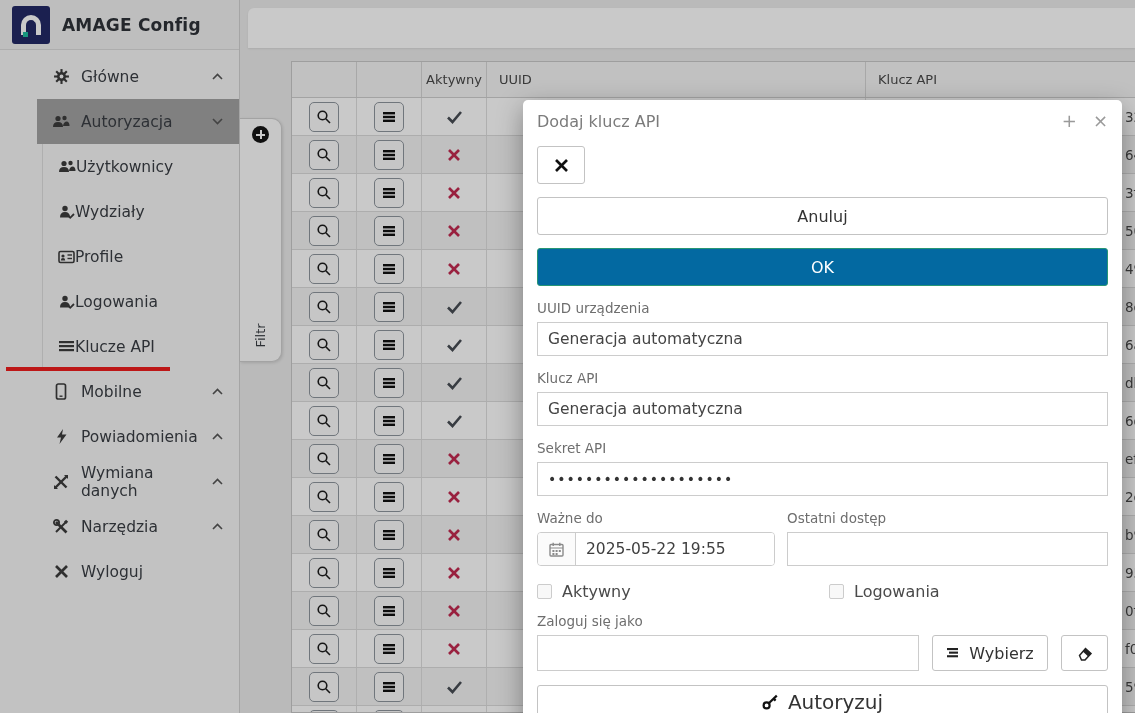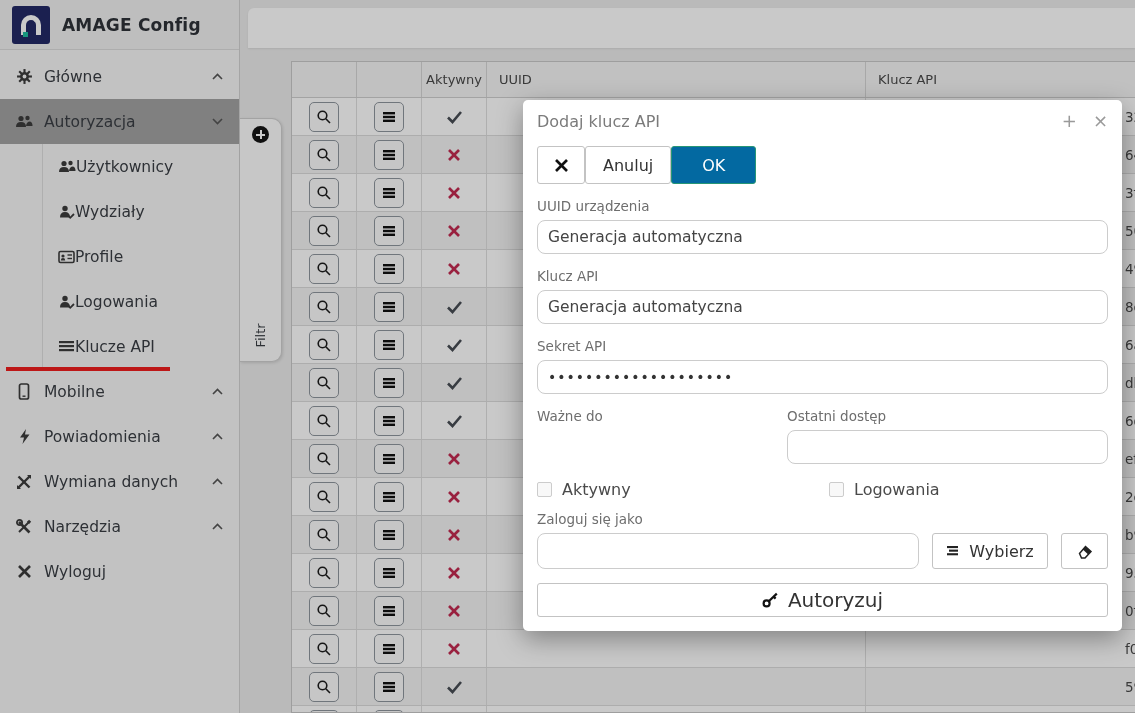--- a/index.html
+++ b/index.html
@@ -8,21 +8,21 @@
 
   
   .sidebar { position:absolute; left:0; top:0; width:240px; height:713px; background:#f7f7f7; border-right:1px solid #d2d2d2; z-index:1; }
   .sidebar-header { height:50px; display:flex; align-items:center; padding:8px 12px; background:#f2f2f2; border-bottom:1px solid #dcdcdc; }
   .logo { width:38px; height:38px; background:#232966; border-radius:3px; position:relative; flex:0 0 auto; }
   .logo .arch { position:absolute; left:9px; top:9px; width:20px; height:20px; border:5px solid #fff; border-bottom:none; border-radius:10px 10px 0 0; }
   .logo .dot { position:absolute; left:11px; bottom:7px; width:5px; height:5px; background:#1fbfa2; }
   .app-title { font-size:17px; font-weight:bold; color:#2e3238; margin-left:12px; letter-spacing:.2px; }
 
   .nav { padding-top:4px; }
-  .nav-item { height:45px; display:flex; align-items:center; padding:0 16px 0 14px; cursor:pointer; position:relative; }
+  .nav-item { height:45px; display:flex; align-items:center; padding:0 16px 0 14px; cursor:pointer; position:relative;margin-left:37px; }
   .nav-item.active-parent { background:#a3a3a3; }
   .nav-item .nicon { width:20px; display:flex; justify-content:center; flex:0 0 auto; }
   .nav-item .nlabel { font-size:15.5px; color:#3a3e44; margin-left:10px; flex:1; }
   .nav-item .chev { margin-left:auto; }
   .subnav { position:relative; }
   .subnav:before { content:""; position:absolute; left:42px; top:0; bottom:0; width:1px; background:#dedede; }
   .sub-item { height:45px; display:flex; align-items:center; padding-left:58px; cursor:pointer; position:relative; }
   .sub-item .nlabel { font-size:15.5px; color:#3a3e44; }
   .red-underline { position:absolute; left:6px; bottom:-2px; width:164px; height:4px; background:#f01e1e; }
 
@@ -54,26 +54,26 @@
 
   
   .overlay { position:absolute; inset:0; background:rgba(0,0,0,0.21); z-index:10; }
 
   
   .modal { position:absolute; left:523px; top:100px; width:599px; background:#fff; border-radius:5px; z-index:20; box-shadow:0 8px 26px rgba(0,0,0,.35); padding:12px 14px 14px; }
   .modal-titlebar { display:flex; align-items:flex-start; }
   .modal-title { font-size:16px; color:#7b7b7b; }
   .win-controls { margin-left:auto; display:flex; gap:16px; color:#9a9a9a; font-size:18px; line-height:18px; }
   .win-controls span { cursor:pointer; }
-  .btn-row { display:flex; gap:0; margin-top:15px; }
+  .btn-row { display:flex; gap:13px; margin-top:15px;flex-direction:column; }
   .btn { height:38px; border:1px solid #c3c3c3; background:#fff; border-radius:3px; font-size:16px; color:#333; padding:0 17px; display:flex; align-items:center; justify-content:center; cursor:pointer; font-family:inherit; }
   .btn-dismiss { width:48px; padding:0; font-weight:bold; font-size:17px; color:#111; }
   .btn-ok { background:#0369a1; border-color:#27967​5; border-color:#279675; color:#fff; padding:0 30px; }
   .flabel { margin:14px 0 6px; font-size:13.5px; color:#6e6e6e; }
-  .tinput { width:100%; height:34px; border:1px solid #ccc; border-radius:8px; padding:0 10px; font-size:15.5px; color:#444; font-family:inherit; background:#fff; }
+  .tinput { width:100%; height:34px; border:1px solid #ccc; border-radius:0; padding:0 10px; font-size:15.5px; color:#444; font-family:inherit; background:#fff; }
   .tinput.secret { letter-spacing:1px; font-size:14px; color:#333; }
   .two-col { display:flex; }
   .dcol-left { width:238px; flex:0 0 auto; }
   .dcol-right { margin-left:12px; flex:1; }
   .date-field { display:flex; height:34px; border:1px solid #ccc; border-radius:4px; overflow:hidden; background:#fff; }
   .date-addon { width:38px; background:#fbfbfb; border-right:1px solid #ccc; display:flex; align-items:center; justify-content:center; }
   .date-field input { border:none; flex:1; padding:0 10px; font-size:15.5px; color:#3f3f3f; font-family:inherit; min-width:0; }
   .check-row { display:flex; margin-top:16px; align-items:center; }
   .check-item { display:flex; align-items:center; gap:10px; }
   .check-item.first { width:292px; flex:0 0 auto; }
@@ -973,20 +973,38 @@
 
   <div class="flabel">Klucz API</div>
   <input class="tinput" value="Generacja automatyczna" style="">
 
   <div class="flabel">Sekret API</div>
   <input class="tinput secret" value="••••••••••••••••••••" style="">
 
   <div class="two-col">
     <div class="dcol-left">
       <div class="flabel">Ważne do</div>
+      <div class="date-field">
+        <div class="date-addon">
+          <svg width="15" height="15" viewBox="0 0 15 15">
+              <rect x="1" y="2.5" width="13" height="11.5" rx="1" fill="none" stroke="#8a8a8a" stroke-width="1.4"></rect>
+              <line x1="4.2" y1="0.8" x2="4.2" y2="4" stroke="#8a8a8a" stroke-width="1.4"></line>
+              <line x1="10.8" y1="0.8" x2="10.8" y2="4" stroke="#8a8a8a" stroke-width="1.4"></line>
+              <line x1="1" y1="6" x2="14" y2="6" stroke="#8a8a8a" stroke-width="1.2"></line>
+              <g fill="#8a8a8a">
+                <rect x="3.4" y="8" width="2" height="2"></rect>
+                <rect x="6.6" y="8" width="2" height="2"></rect>
+                <rect x="9.8" y="8" width="2" height="2"></rect>
+                <rect x="3.4" y="11" width="2" height="2"></rect>
+                <rect x="6.6" y="11" width="2" height="2"></rect>
+              </g>
+            </svg>
+        </div>
+        <input value="2025-05-22 19:55" style="">
+      </div>
     </div>
     <div class="dcol-right">
       <div class="flabel">Ostatni dostęp</div>
       <input class="tinput" value="" style="">
     </div>
   </div>
 
   <div class="check-row">
     <div class="check-item first">
       <span class="cbox"></span>

